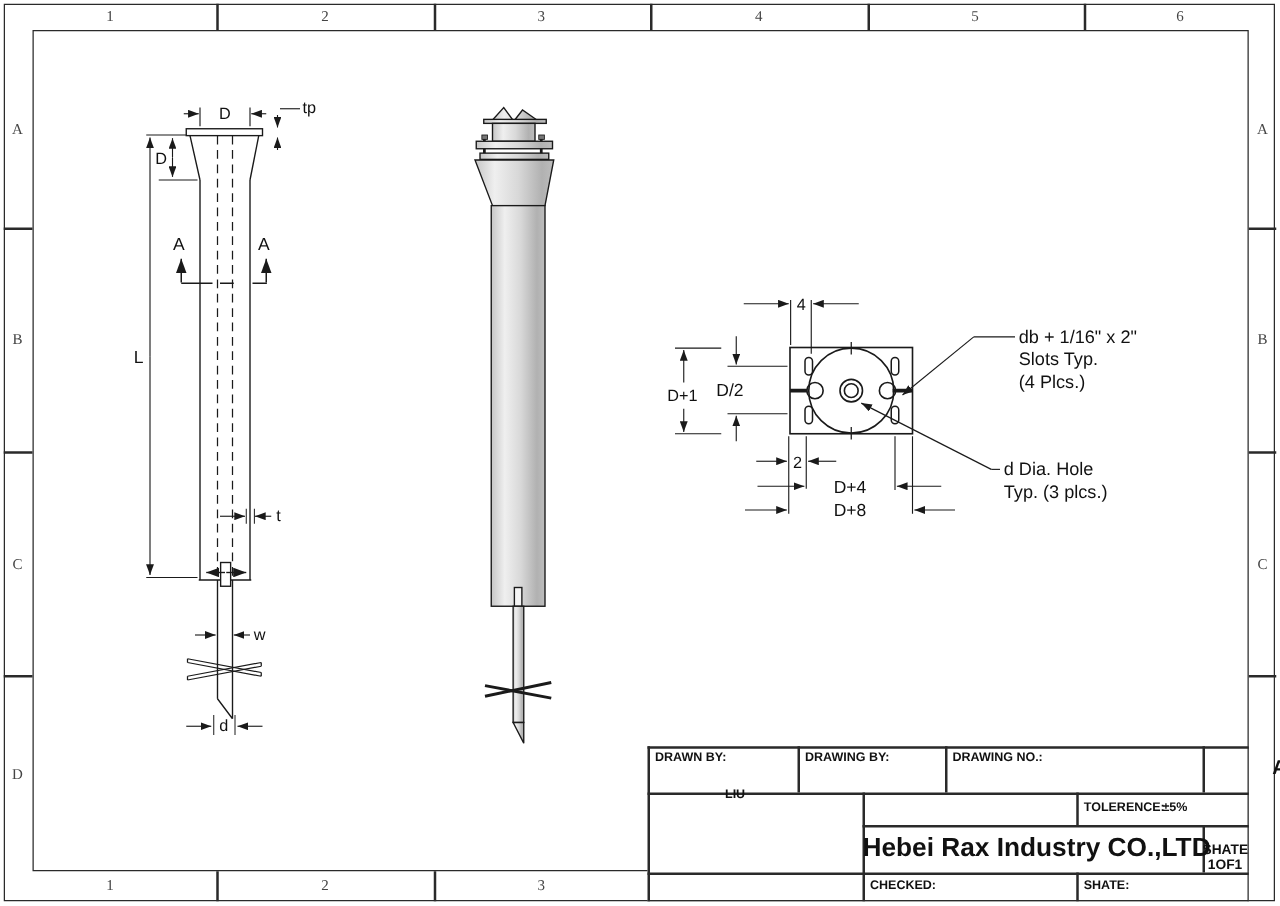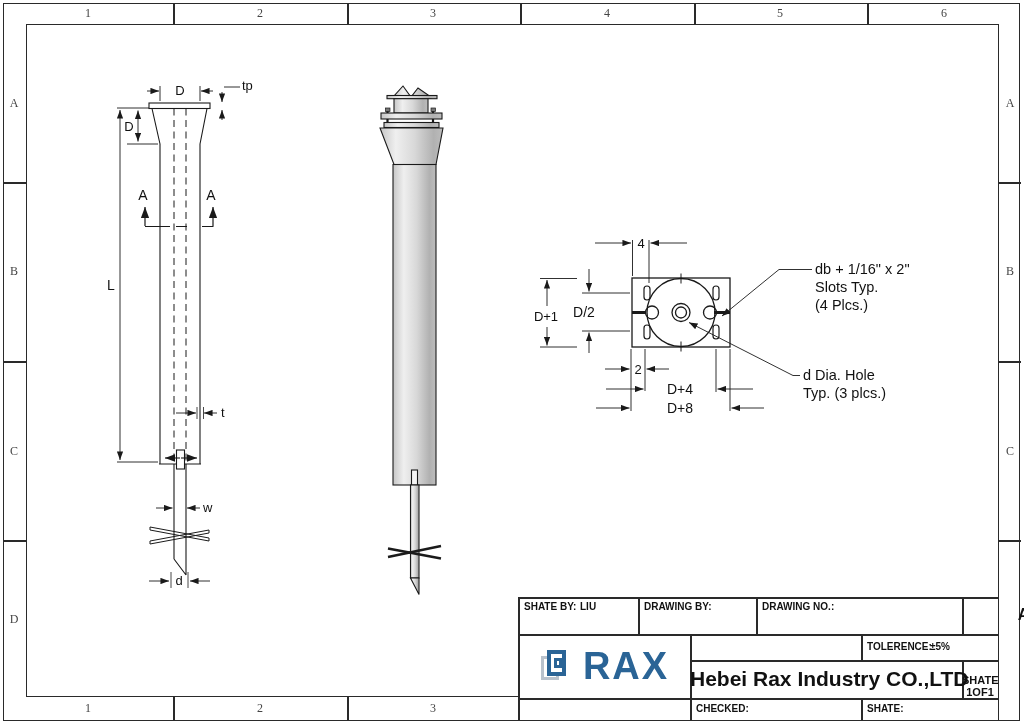--- a/index.html
+++ b/index.html
@@ -232,34 +232,26 @@
   <div class="hl" style="left:518px;top:698px;width:481px;"></div>
   <div class="hl" style="left:518px;top:719.5px;width:481px;"></div>
   <div class="vl" style="left:638px;top:597px;height:37px;"></div>
   <div class="vl" style="left:756px;top:597px;height:37px;"></div>
   <div class="vl" style="left:962px;top:597px;height:37px;"></div>
   <div class="vl" style="left:962px;top:660px;height:38px;"></div>
   <div class="vl" style="left:690px;top:634px;height:87px;"></div>
   <div class="vl" style="left:861px;top:634px;height:26px;"></div>
   <div class="vl" style="left:861px;top:698px;height:23px;"></div>
 
-  <div class="tb-label" style="left:524px;top:601px;">SHATE BY:</div>
-  <div class="tb-value" style="left:580px;top:601px;text-align:right;">LIU</div>
+  <div class="tb-label" style="left:524px;top:601px;">DRAWN BY:</div>
+  <div class="tb-value" style="left:580px;top:630px;text-align:right;">LIU</div>
   <div class="tb-label" style="left:644px;top:601px;">DRAWING BY:</div>
   <div class="tb-label" style="left:762px;top:601px;">DRAWING NO.:</div>
   <div class="tb-a4" style="left:1010px;top:606px;width:36px;">A4</div>
   <div class="tb-label" style="left:867px;top:641px;">TOLERENCE:</div>
   <div class="tb-value" style="left:930px;top:641px;">±5%</div>
   <div class="tb-company" style="left:690px;top:667px;width:268px;">Hebei Rax Industry CO.,LTD</div>
   <div class="tb-sheet" style="left:962px;top:674px;width:36px;">SHATE 1OF1</div>
   <div class="tb-label" style="left:696px;top:703px;">CHECKED:</div>
   <div class="tb-label" style="left:867px;top:703px;">SHATE:</div>
 
-  <div class="logo-wrap">
-    <div class="logo-icon">
-      <span class="sq sq1"></span>
-        <span class="sq sq2"></span>
-        <span class="sq sq3"></span>
-    </div>
-    <div class="logo-text">RAX</div>
-  </div>
 
 </div>
 
 </body></html>

